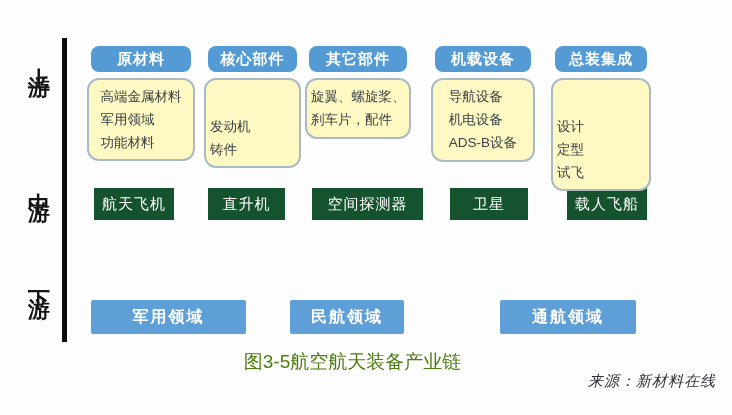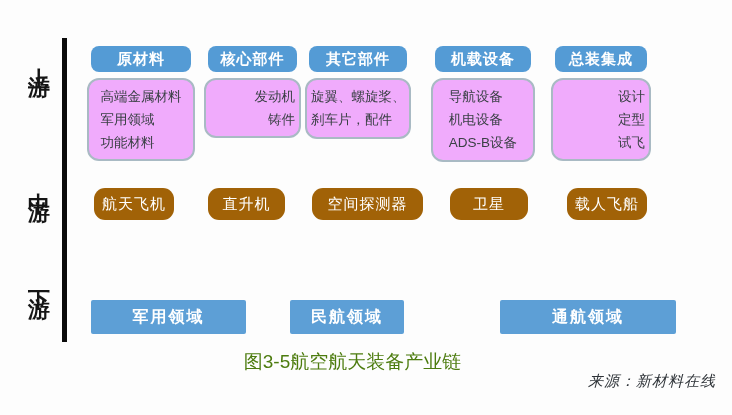--- a/index.html
+++ b/index.html
@@ -15,29 +15,29 @@
   }
   
   .col{position:absolute;top:38px;}
   .col-header{
     position:relative;z-index:2;margin:8px 4px;height:26px;line-height:26px;
     border-radius:8px;background:#549bd5;color:#ffffff;font-weight:bold;
     font-size:15px;text-align:center;letter-spacing:1px;
   }
   .col-body{
     position:relative;z-index:1;margin-top:-2px;box-sizing:border-box;
-    background:#f0abfc;border:2px solid #a9bac4;border-radius:12px;
+    background:#fef9c3;border:2px solid #a9bac4;border-radius:12px;
     padding:5px 4px;text-align:center;
   }
   .col-items{display:inline-block;text-align:left;}
-  .col.center .col-items{display:block;text-align:right;}
+  .col.center .col-items{display:block;text-align:left;margin-top:30px;}
   .col-item{font-size:13.5px;line-height:23px;color:#3a4045;white-space:nowrap;}
   
   .mid-box{
-    position:absolute;top:188px;height:32px;border-radius:11px;background:#a16207;
+    position:absolute;top:188px;height:32px;border-radius:0;background:#14532d;
     color:#ffffff;font-size:15px;display:flex;align-items:center;justify-content:center;
     letter-spacing:1px;
   }
   
   .down-box{
     position:absolute;top:300px;height:34px;border-radius:2px;background:#5d9fd6;
     color:#ffffff;font-size:16px;display:flex;align-items:center;justify-content:center;
     letter-spacing:2px;
     font-weight:bold;
   }
@@ -115,18 +115,18 @@
   </div>
 
   <div class="mid-box" style="left:94px;width:80px">航天飞机</div>
   <div class="mid-box" style="left:208px;width:77px">直升机</div>
   <div class="mid-box" style="left:312px;width:111px">空间探测器</div>
   <div class="mid-box" style="left:450px;width:78px">卫星</div>
   <div class="mid-box" style="left:567px;width:80px">载人飞船</div>
 
   <div class="down-box" style="left:91px;width:155px">军用领域</div>
   <div class="down-box" style="left:290px;width:114px">民航领域</div>
-  <div class="down-box" style="left:500px;width:176px">通航领域</div>
+  <div class="down-box" style="left:500px;width:136px">通航领域</div>
 
   <div class="caption">图3-5航空航天装备产业链</div>
   <div class="source">来源：新材料在线</div>
 
 </div>
 
 </body></html>

